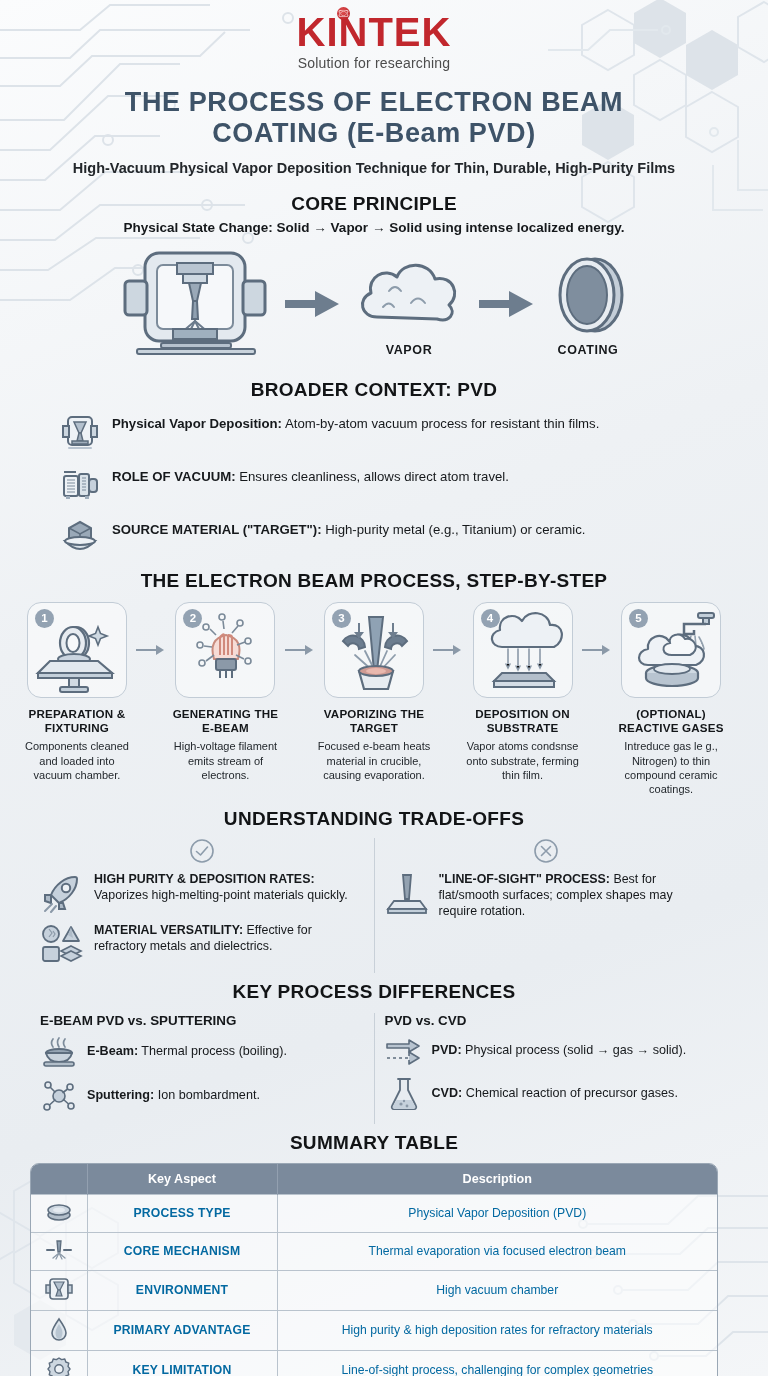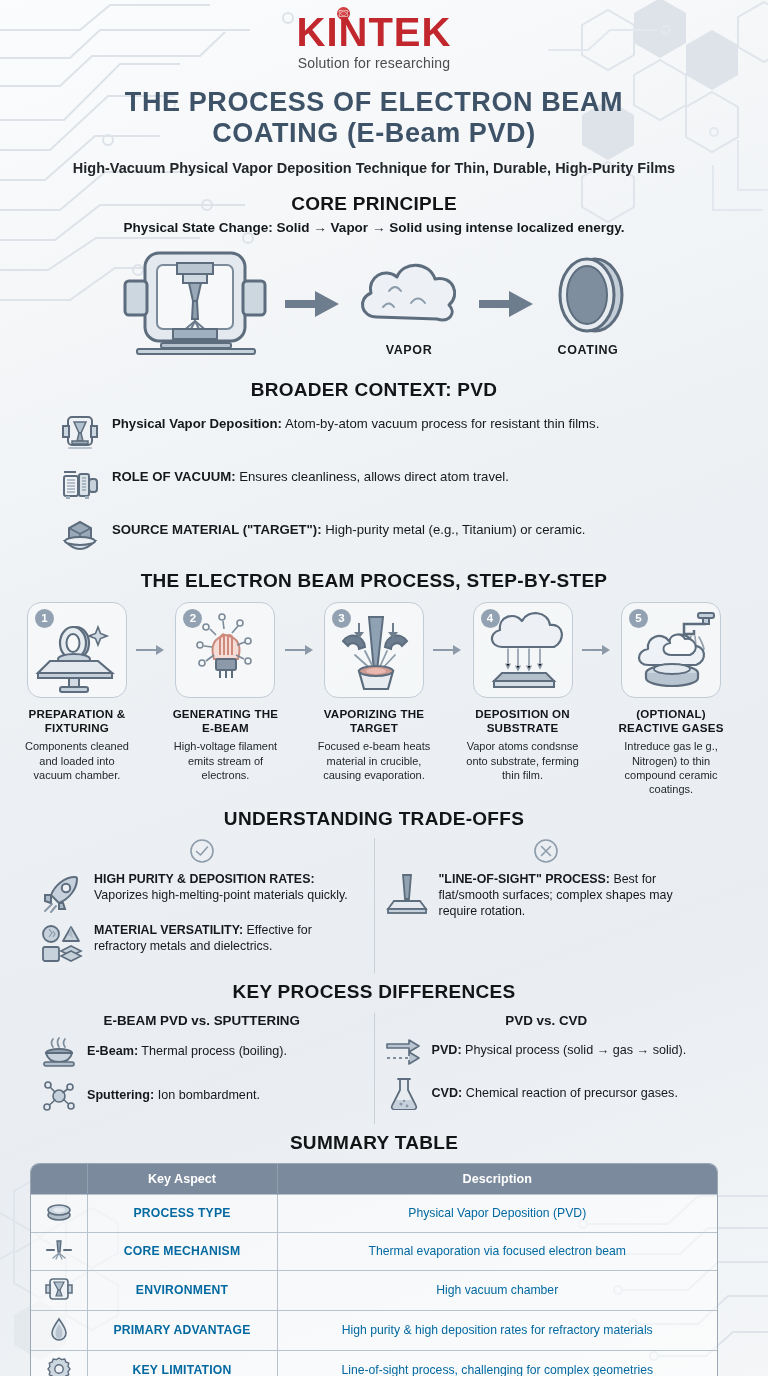--- a/index.html
+++ b/index.html
@@ -95,21 +95,21 @@
   
   .two-col { display:flex; margin-top:8px; padding:0 30px; }
   .col { flex:1; padding:0 10px; }
   .col.left { border-right:1.2px solid #c8d0d8; }
   .col-icon { display:flex; justify-content:center; margin-bottom:7px; }
   .trow { display:flex; gap:10px; align-items:flex-start; margin-bottom:9px; }
   .trow .ico { flex:0 0 44px; display:flex; align-items:flex-start; justify-content:center; padding-top:2px;}
   .trow .txt { font-size:12.4px; line-height:1.3; color:#16191c;}
 
   
-  .kp-head { text-align:center; font-size:13.4px; font-weight:bold; margin-bottom:8px; color:#15181b;}
+  .kp-head { text-align:left; font-size:13.4px; font-weight:bold; margin-bottom:8px; color:#15181b;}
   .kp-row { display:flex; gap:9px; align-items:center; margin-bottom:11px; }
   .kp-row .ico { flex:0 0 38px; display:flex; align-items:center; justify-content:center;}
   .kp-row .txt { font-size:12.6px; line-height:1.25; color:#16191c;}
 
   
   .tbl-wrap { margin:9px 30px 0; border:1.3px solid #9aa7b5; border-radius:9px; overflow:hidden; }
   table { width:100%; border-collapse:collapse; }
   thead th {
     background:#7b8a9c; color:#fff; font-size:12.6px; font-weight:bold; padding:8px 4px;
     border-right:1px solid #93a0b0;

